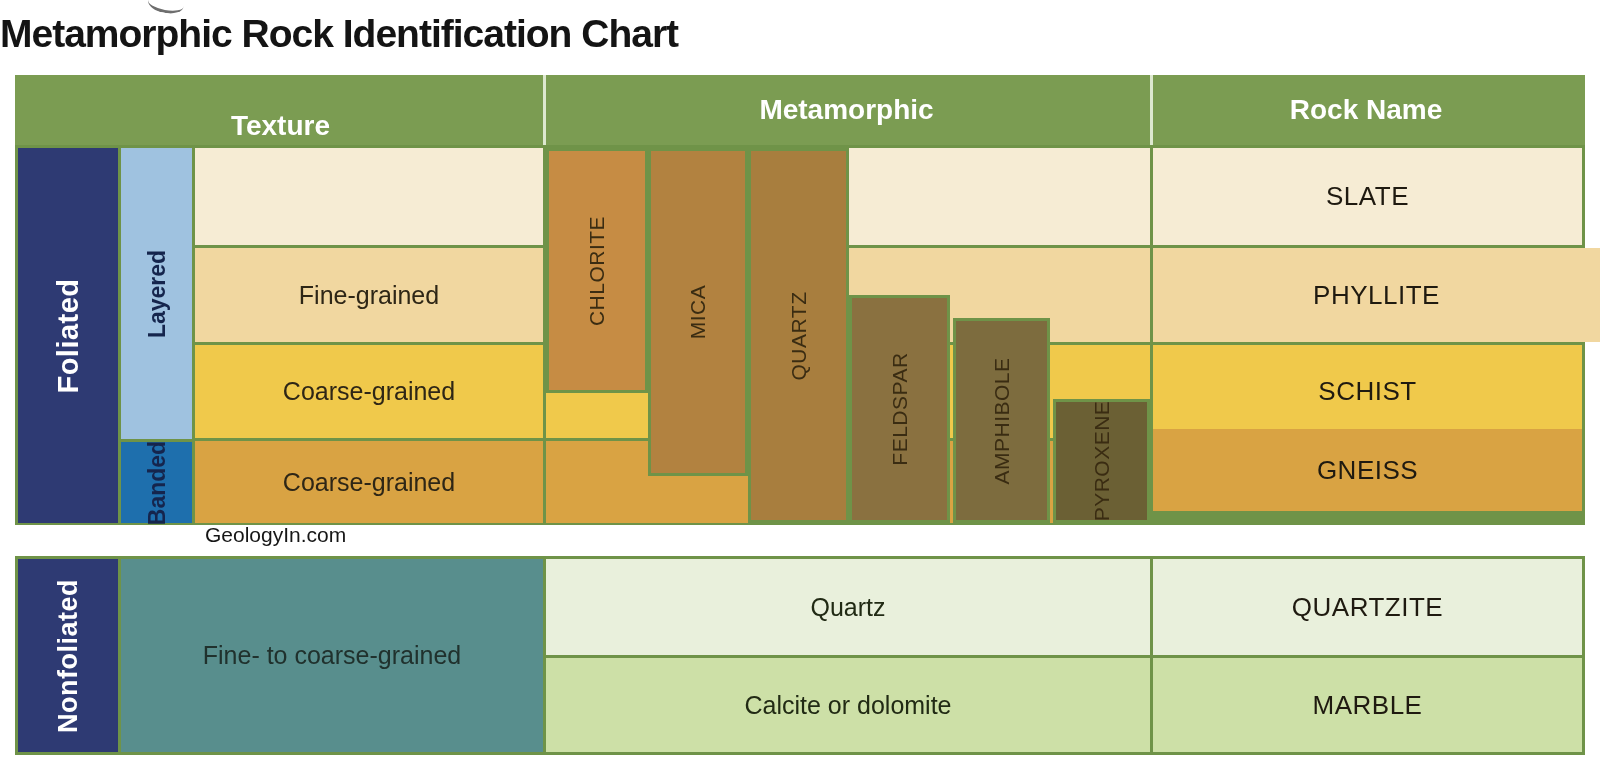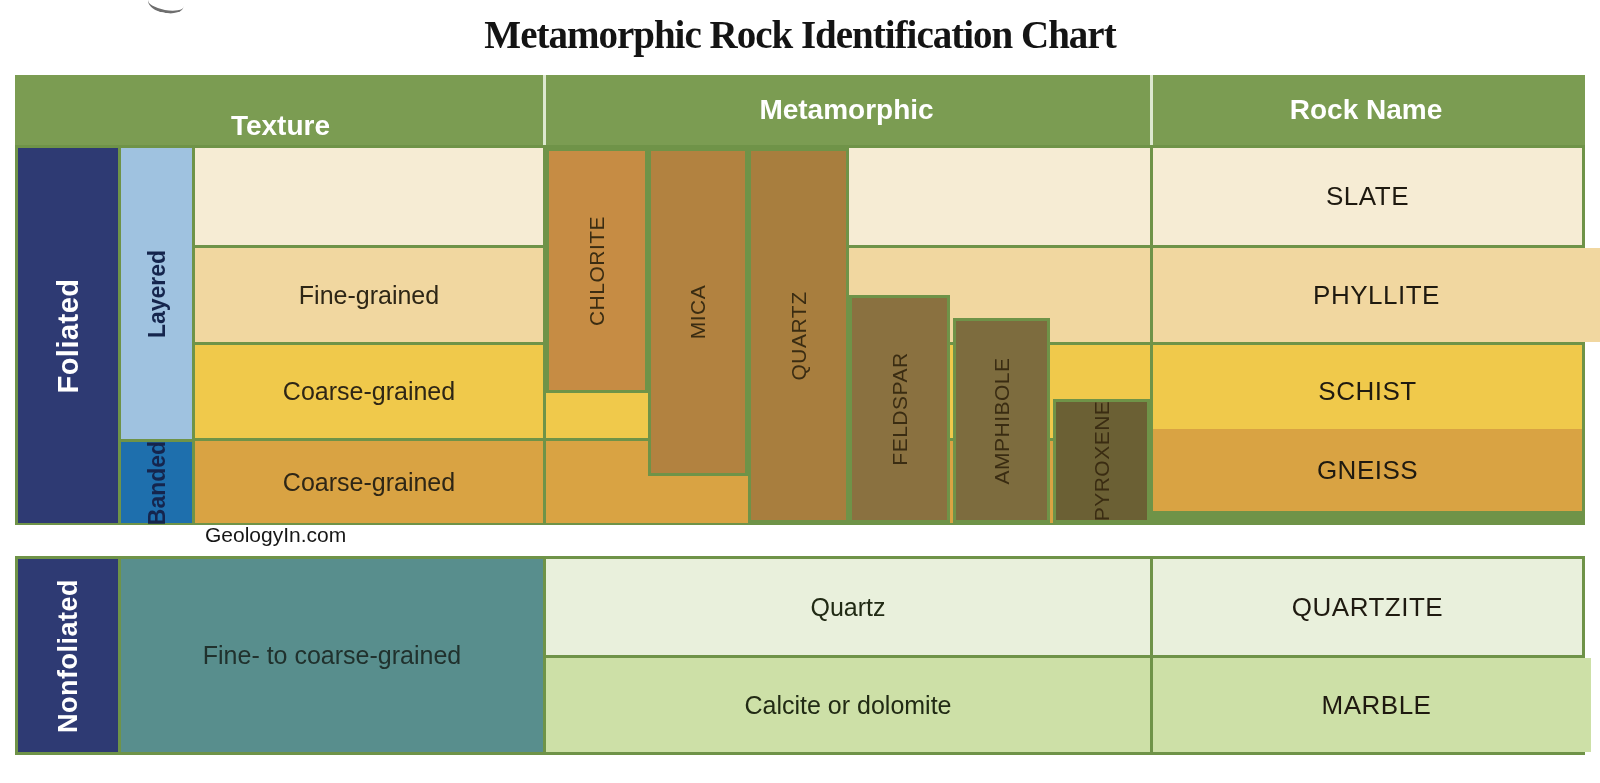--- a/index.html
+++ b/index.html
@@ -8,22 +8,22 @@
     font-family:"Liberation Sans", sans-serif;overflow:hidden;
   }
   .abs{position:absolute;}
   .cell{position:absolute;display:flex;align-items:center;justify-content:center;}
   .vlabel{
     position:absolute;left:50%;top:50%;
     transform:translate(-50%,-50%) rotate(-90deg);
     white-space:nowrap;
   }
   #title{
-    position:absolute;top:12px;left:0;width:1600px;text-align:center;
-    font-size:39px;font-weight:700;letter-spacing:-1px;color:#141414;font-family:Liberation Serif, serif;
+    position:absolute;top:12px;left:0;width:1600px;
+    font-size:39px;font-weight:700;letter-spacing:-1px;color:#141414;
   }
   .table{position:absolute;left:15px;background:#6f9348;}
   #table-foliated{top:75px;width:1570px;height:450px;}
   #table-nonfoliated{top:556px;width:1570px;height:199px;}
   .hdr-label{color:#ffffff;font-size:28px;font-weight:700;}
   .hdr-divider{position:absolute;top:0;width:3px;height:70px;background:#dde8cf;}
   .group-label{color:#ffffff;font-size:29px;font-weight:700;letter-spacing:0.5px;}
   .sub-label{color:#15254d;font-size:23px;font-weight:700;}
   .row-label{color:#2e2616;font-size:25px;}
   .rock-label{color:#1f1a10;font-size:26px;letter-spacing:0.5px;}
@@ -138,18 +138,18 @@
     <div class="cell" style="left: 531px; top: 3px; width: 604px; height: 96px; background: rgb(233, 240, 220);">
       <span class="row-label" style="color:#212a14;">Quartz</span>
     </div>
     <div class="cell" style="left: 531px; top: 102px; width: 604px; height: 94px; background: rgb(205, 224, 167);">
       <span class="row-label" style="color:#212a14;">Calcite or dolomite</span>
     </div>
 
     <div class="cell" style="left: 1138px; top: 3px; width: 429px; height: 96px; background: rgb(233, 240, 220);">
       <span class="rock-label">QUARTZITE</span>
     </div>
-    <div class="cell" style="left: 1138px; top: 102px; width: 429px; height: 94px; background: rgb(205, 224, 167); padding-left: 9px;">
+    <div class="cell" style="left: 1138px; top: 102px; width: 429px; height: 94px; background: rgb(205, 224, 167);">
       <span class="rock-label">MARBLE</span>
     </div>
   </div>
 
 </div>
 
 </body></html>

